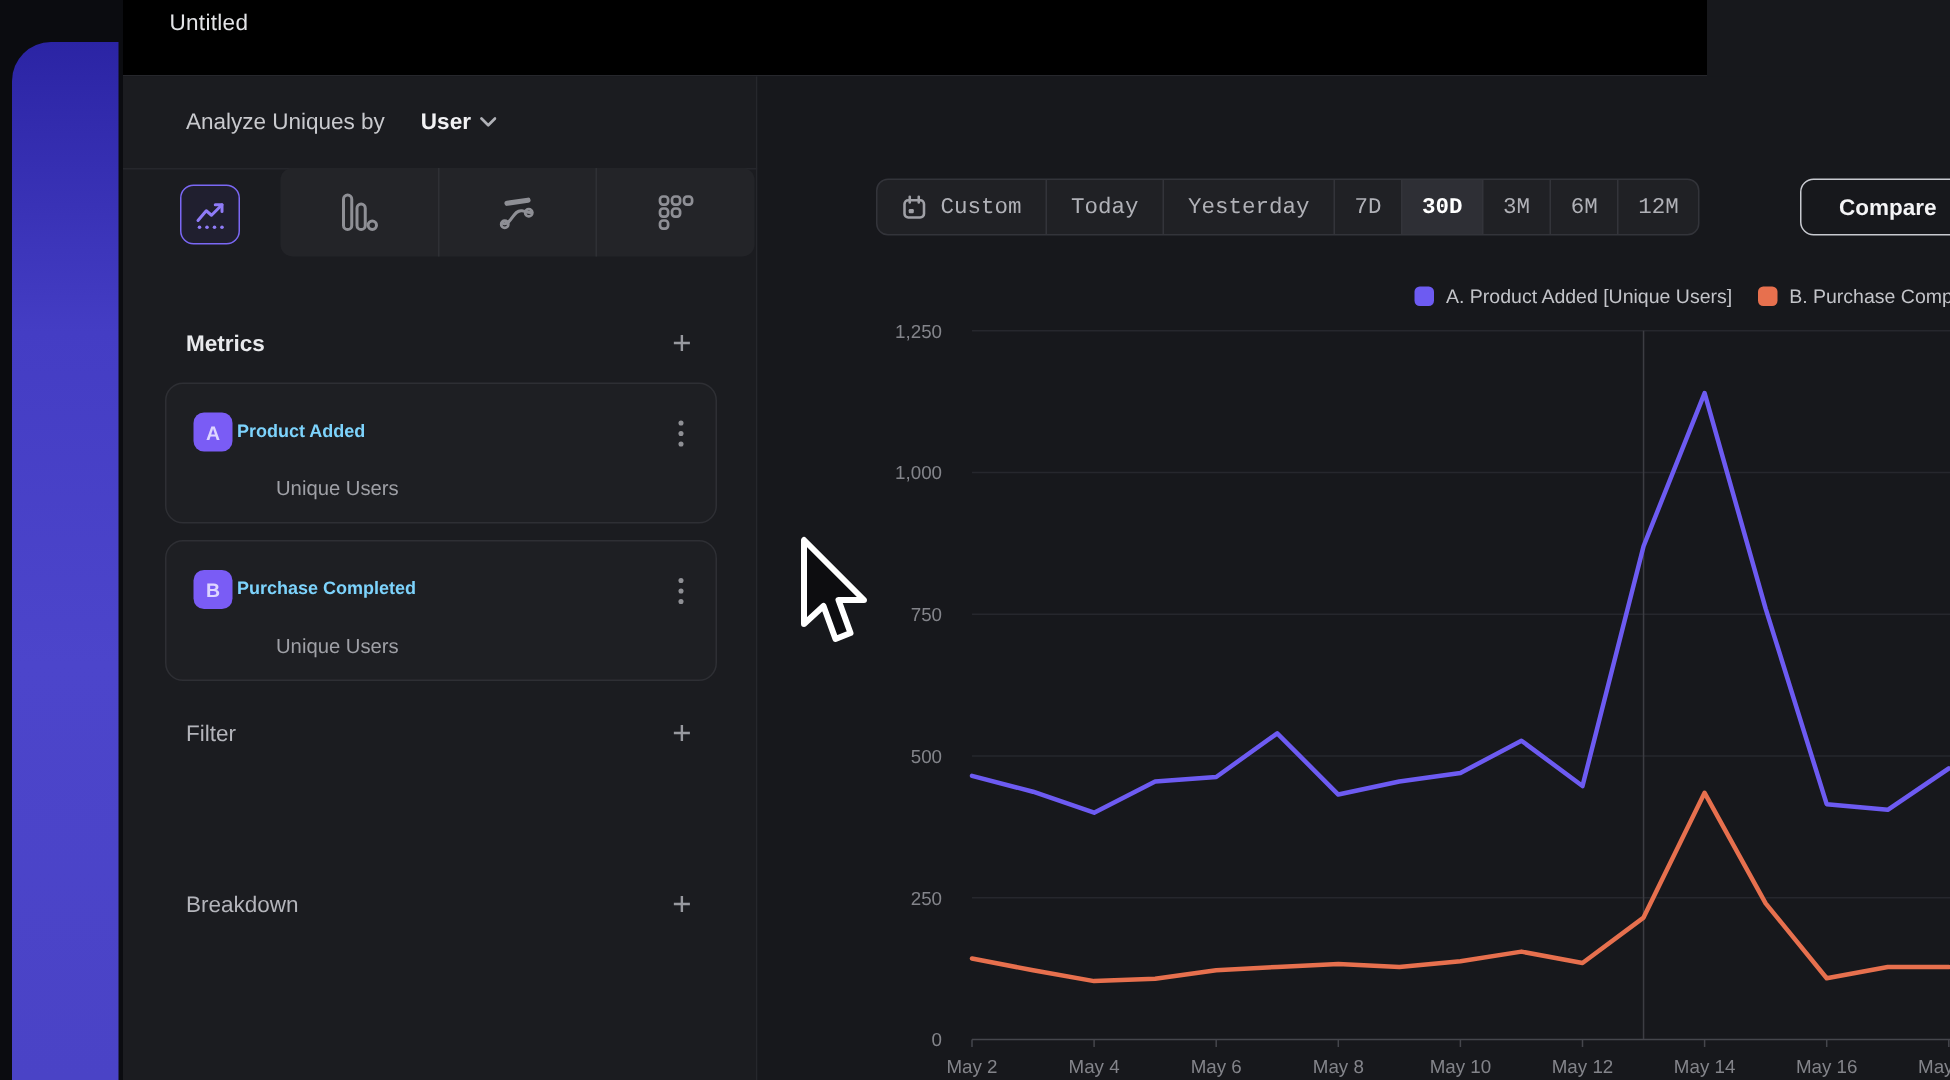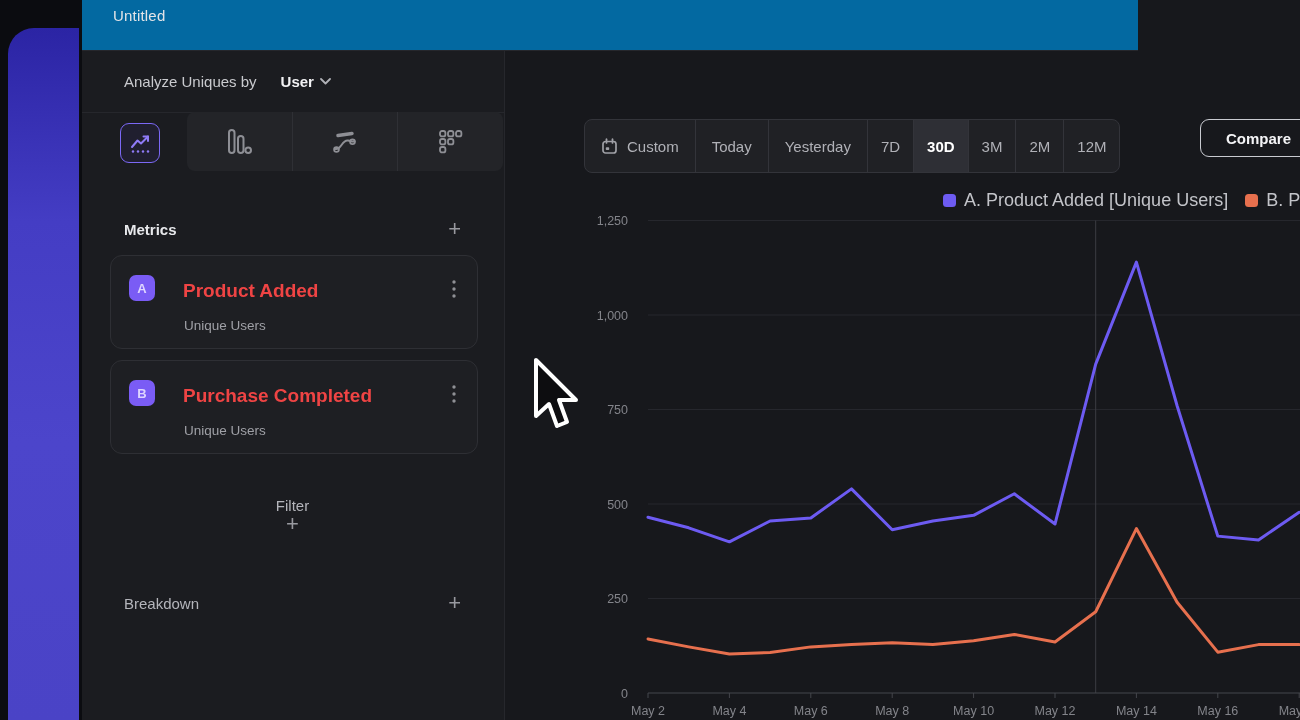--- a/index.html
+++ b/index.html
@@ -11,21 +11,21 @@
   }
   
   .strip { position:absolute; left:0; top:0; width:82px; height:720px; background:#0b0c10; }
   .strip-blue {
     position:absolute; left:8px; top:28px; width:71px; height:692px;
     border-top-left-radius:26px;
     background:linear-gradient(180deg,#2b24a4 0%,#443dc4 28%,#4c45cb 60%,#4a43c6 100%);
   }
   
   .app { position:absolute; left:82px; top:0; width:1218px; height:720px; background:#17181c; }
-  .topbar { position:absolute; left:0; top:0; width:1056px; height:51px; background:#0369a1; border-bottom:1px solid #26272c;text-align:right; }
+  .topbar { position:absolute; left:0; top:0; width:1056px; height:51px; background:#000000; border-bottom:1px solid #26272c;text-align:right; }
   .win-title { position:absolute; left:31px; top:7px; font-size:15px; color:#e3e4e7; letter-spacing:.2px; }
   
   .sidebar { position:absolute; left:0; top:51px; width:423px; height:669px; background:#1b1c20; border-right:1px solid #26272c; }
   .analyze-row { position:absolute; left:0; top:0; width:423px; height:62px; border-bottom:1px solid #26272c; display:flex; align-items:center; padding-left:42px; gap:1px; }
   .analyze-prefix { font-size:15px; color:#c9cace; }
   .analyze-value { font-size:15px; font-weight:bold; color:#f2f2f4; display:flex; align-items:center; gap:6px; cursor:pointer;padding-left:23px; }
   .tab-selected {
     position:absolute; left:38px; top:72px; width:40px; height:40px;
     border:1.5px solid #7b68f5; border-radius:9px; background:rgba(99,79,235,0.08);
     display:flex; align-items:center; justify-content:center;
@@ -42,41 +42,41 @@
   .plus-btn { font-size:22px; font-weight:300; color:#98999f; line-height:20px; cursor:pointer; }
   .metric-card {
     position:absolute; left:28px; width:368px; height:94px;
     background:#1e1f23; border:1px solid #2e2f34; border-radius:12px;
   }
   .metric-badge {
     position:absolute; left:18px; top:19px; width:26px; height:26px; border-radius:7px;
     background:#7a5cf5; color:#ded5ff; font-size:13px; font-weight:bold;
     display:flex; align-items:center; justify-content:center;
   }
-  .metric-name { position:absolute; left:72px; top:24px; font-size:19px; font-weight:bold; color:#ef4444; }
+  .metric-name { position:absolute; left:47px; top:24px; font-size:12px; font-weight:bold; color:#7dd3fc; }
   .metric-sub { position:absolute; left:73px; top:62px; font-size:13.5px; color:#9fa0a6; }
   .kebab { position:absolute; right:14px; top:22px; width:18px; height:22px; display:flex; align-items:center; justify-content:center; cursor:pointer; }
   
   .main { position:absolute; left:423px; top:51px; width:795px; height:669px; background:#17181c; }
   .range-group {
-    position:absolute; left:79px; top:68px; height:54px; display:flex; align-items:stretch;
-    background:#202125; border:1px solid #33343a; border-radius:8px; overflow:hidden;
+    position:absolute; left:79px; top:68px; height:38px; display:flex; align-items:stretch;
+    background:#202125; border:1px solid #33343a; border-radius:8px; overflow:hidden;font-family:Liberation Mono, monospace;
   }
   .range-btn { display:flex; align-items:center; gap:9px; padding:0 16px; font-size:15px; color:#b0b1b7; background:transparent; border:none; font-family:inherit; cursor:pointer; white-space:nowrap; }
   .range-btn + .range-btn { border-left:1px solid #33343a; }
   .range-btn.narrow { padding:0 13px; }
   .range-btn.active { background:#2e2f35; color:#ffffff; font-weight:bold;text-align:center; }
   .compare-btn {
     position:absolute; left:695px; top:68px; height:38px; width:130px;
     border:1.5px solid #c8cad0; border-radius:9px; background:transparent;
     color:#f4f4f6; font-size:15px; font-weight:bold; font-family:inherit;
     display:flex; align-items:center; padding-left:25px; cursor:pointer;
   }
   .legend { position:absolute; left:438px; top:139px; display:flex; gap:17px; white-space:nowrap; }
-  .legend-item { display:flex; align-items:center; gap:8px; font-size:18px; color:#c3c4c9; }
+  .legend-item { display:flex; align-items:center; gap:8px; font-size:13px; color:#c3c4c9; }
   .swatch { width:13px; height:13px; border-radius:3.5px; flex:0 0 auto; }
   .chart-wrap { position:absolute; left:0; top:159px; width:795px; height:510px; }
   .chart-wrap svg { overflow:visible; }
   .axis-label { fill:#83848a; font-family:"Liberation Sans", sans-serif; font-size:12.5px; }
   
   .cursor { position:absolute; left:531px; top:356px; width:52px; height:78px; pointer-events:none; }
 </style>
 </head>
 <body>
 
@@ -170,21 +170,21 @@
         <span class="metric-sub">Unique Users</span>
         <span class="kebab">
           <svg width="4" height="18" viewBox="0 0 4 18">
             <circle cx="2" cy="2" r="1.7" fill="#8f9095"></circle>
               <circle cx="2" cy="9" r="1.7" fill="#8f9095"></circle>
               <circle cx="2" cy="16" r="1.7" fill="#8f9095"></circle>
           </svg>
         </span>
       </div>
 
-      <div class="section-header" style="top:446px;flex-direction:column;">
+      <div class="section-header" style="top:422px;">
         <span class="stitle dim">Filter</span>
         <span class="plus-btn">+</span>
       </div>
       <div class="section-header" style="top:536px;">
         <span class="stitle dim">Breakdown</span>
         <span class="plus-btn">+</span>
       </div>
     </div>
 
     <div class="main">
@@ -197,21 +197,21 @@
             <line x1="11.5" y1="1.2" x2="11.5" y2="5" stroke="#9fa0a6" stroke-width="1.7" stroke-linecap="round"></line>
             <rect x="4.8" y="9.3" width="3.4" height="2.8" rx="0.8" fill="#9fa0a6"></rect>
           </svg>
           <span>Custom</span>
         </button>
         <button class="range-btn">Today</button>
         <button class="range-btn">Yesterday</button>
         <button class="range-btn narrow">7D</button>
         <button class="range-btn narrow active">30D</button>
         <button class="range-btn narrow">3M</button>
-        <button class="range-btn narrow">2M</button>
+        <button class="range-btn narrow">6M</button>
         <button class="range-btn narrow">12M</button>
       </div>
 
       <button class="compare-btn">Compare</button>
 
       <div class="legend">
         <span class="legend-item">
           <span class="swatch" style="background: rgb(109, 91, 242);"></span>
           <span>A. Product Added [Unique Users]</span>
         </span>

